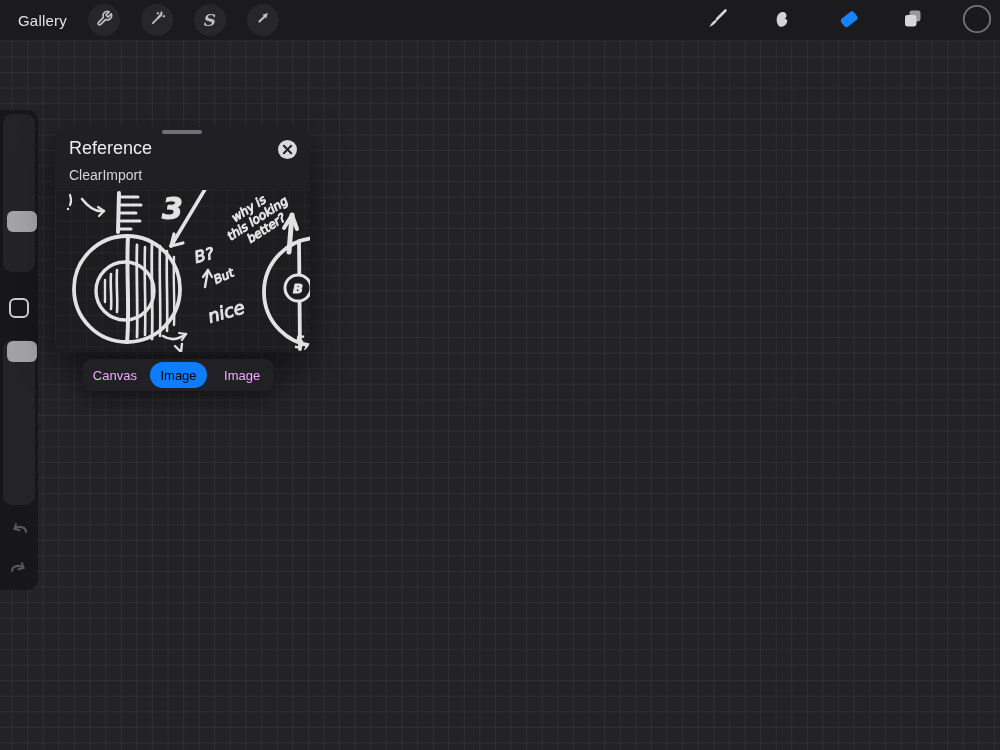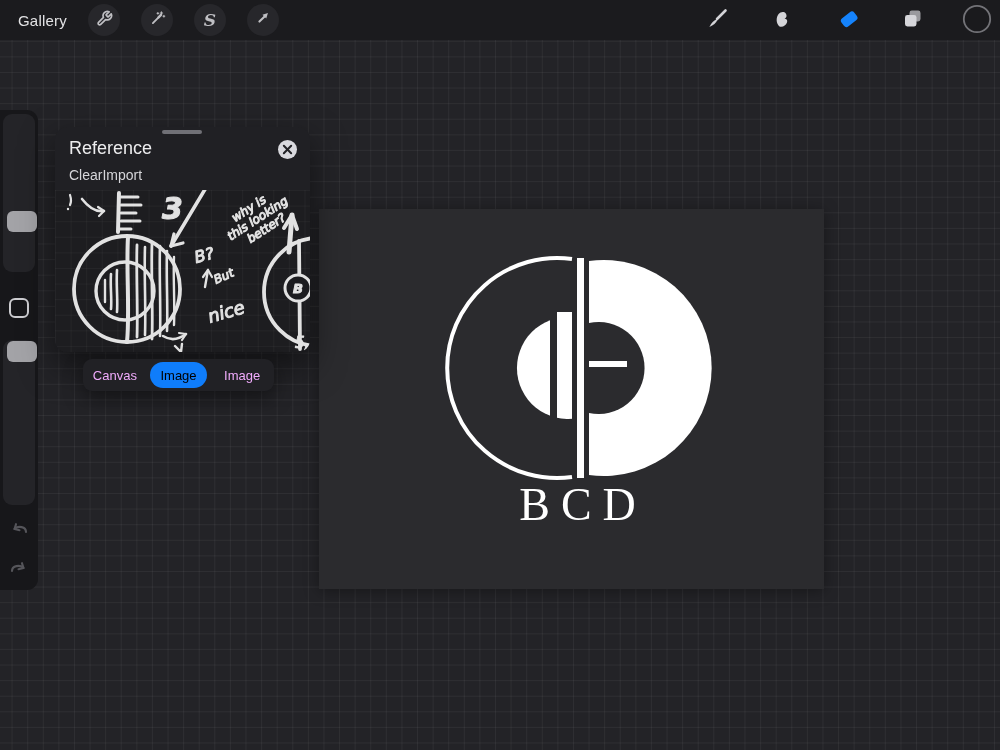--- a/index.html
+++ b/index.html
@@ -188,43 +188,20 @@
     <div class="undo-redo" style="top:446px;">
       <span>
         <svg width="24" height="24" viewBox="0 0 24 24" fill="none" stroke="#55555a" stroke-width="2.1" stroke-linecap="round" stroke-linejoin="round">
           <path d="M5 15 C5 9.5 13 8.5 16.5 12"></path>
           <path d="M16.5 12 L15 7.2 M16.5 12 L11.5 13.2"></path>
         </svg>
       </span>
     </div>
   </div>
 
-  <div class="canvas">
-    <svg class="artwork" width="505" height="380" viewBox="0 0 505 380">
-
-      <path d="M 253 50 A 110 110 0 1 0 253 268" fill="none" stroke="#ffffff" stroke-width="4"></path>
-
-      <path d="M 259 109 A 51 51 0 1 0 259 209 Z" fill="#ffffff"></path>
-
-      <rect x="231" y="95" width="7" height="128" fill="#2b2b2e"></rect>
-      <rect x="253" y="95" width="6" height="128" fill="#2b2b2e"></rect>
-
-      <rect x="238" y="103" width="15" height="100" fill="#ffffff"></rect>
-
-      <rect x="258" y="49" width="7" height="220" fill="#ffffff"></rect>
-
-      <path d="M 270 52 A 108 108 0 1 1 270 266 Z" fill="#ffffff"></path>
-
-      <path d="M 270 114 A 46 46 0 1 1 270 204 Z" fill="#2b2b2e"></path>
-
-      <rect x="270" y="152" width="38" height="6" fill="#ffffff"></rect>
-
-      <text class="logo-text" x="264" y="311" text-anchor="middle">BCD</text>
-    </svg>
-  </div>
 
   <div class="ref-panel">
     <div class="drag-handle"></div>
     <div class="ref-title">Reference</div>
     <div class="ref-close">
       <span>
         <svg width="11" height="11" viewBox="0 0 12 12">
           <path d="M2 2 L10 10 M10 2 L2 10" stroke="#222226" stroke-width="2.2" stroke-linecap="round"></path>
         </svg>
       </span>

